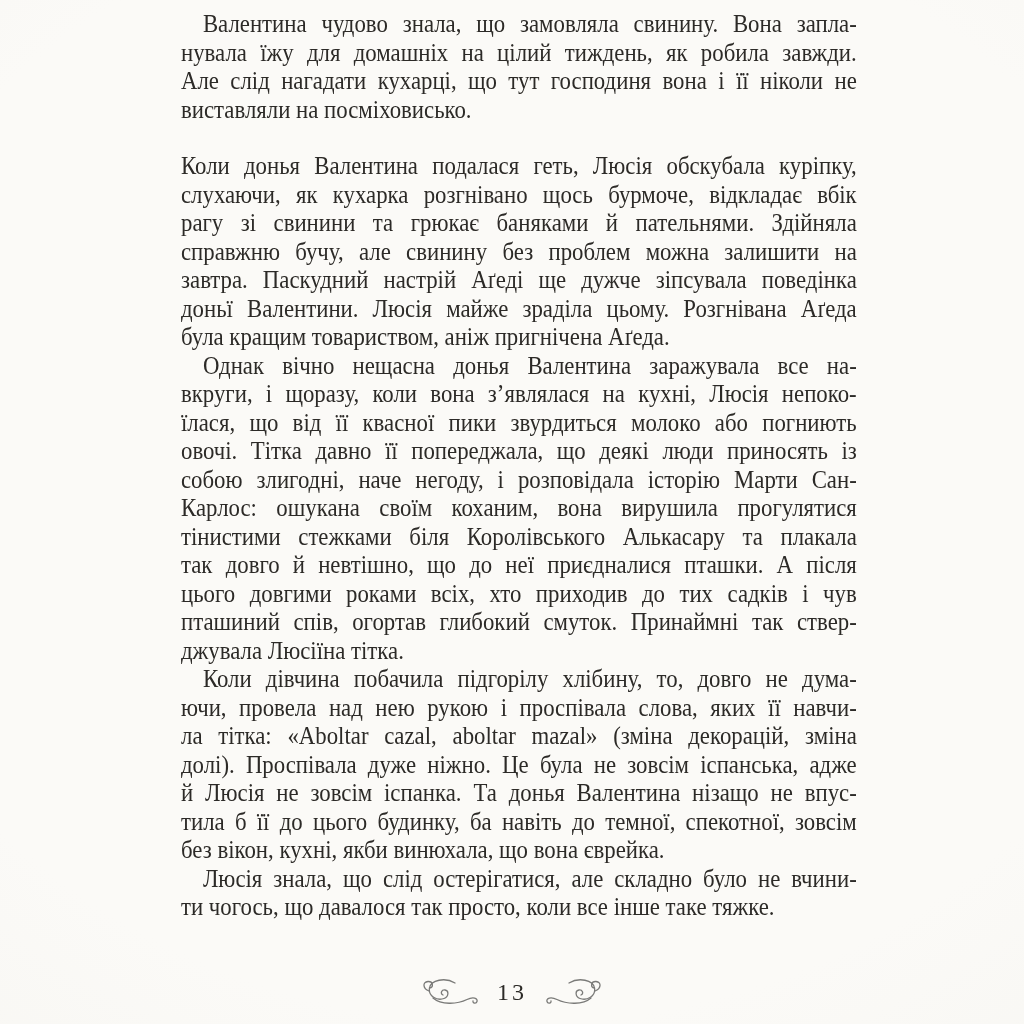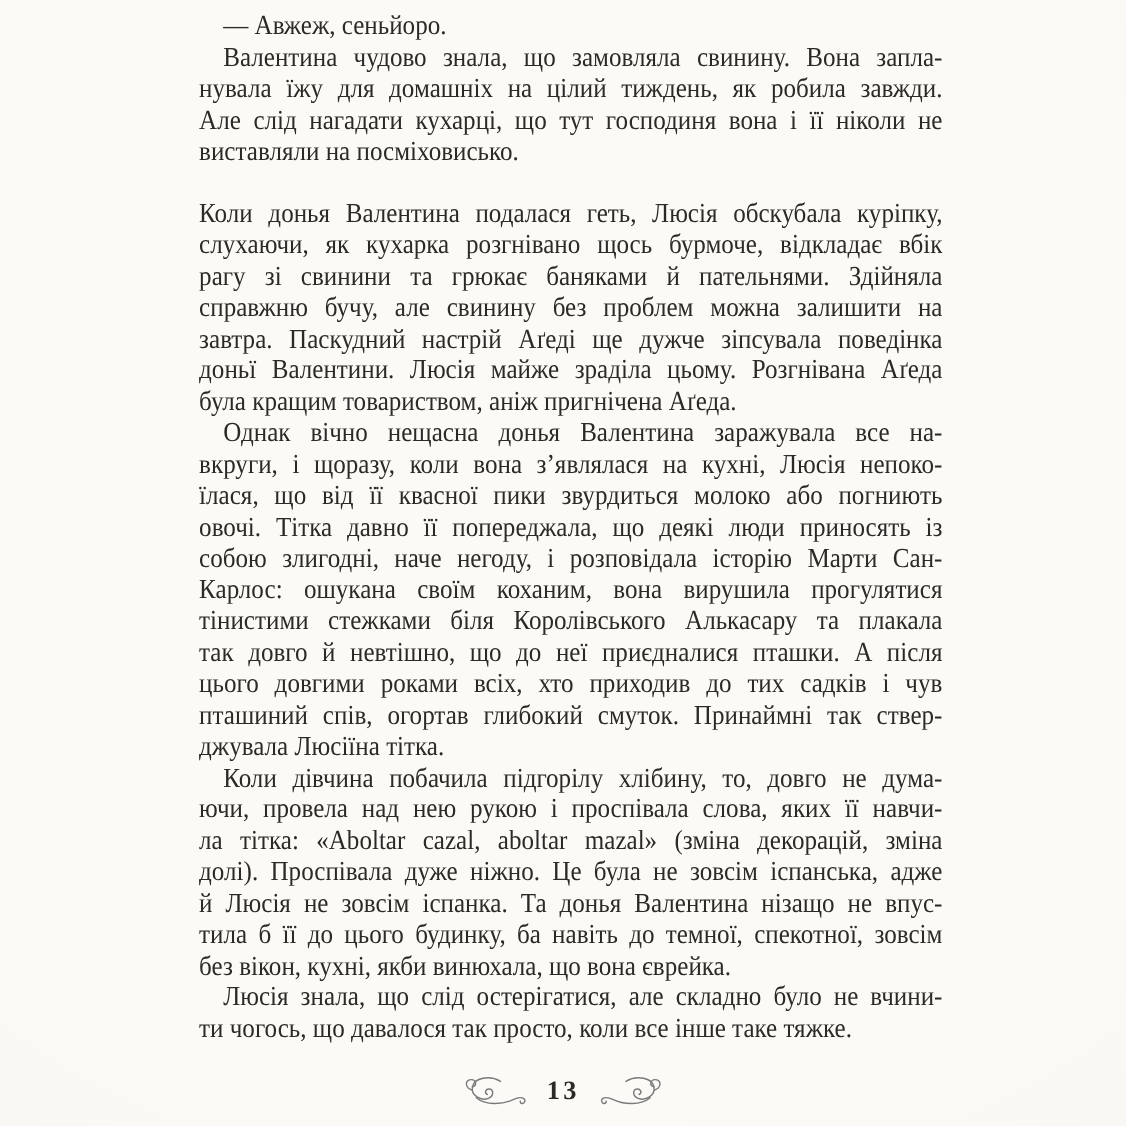--- a/index.html
+++ b/index.html
@@ -41,39 +41,35 @@
   .line.indent { padding-left: 24px; }
   .footer {
     position: absolute;
     top: 978px;
     left: 0;
     width: 1024px;
     display: flex;
     justify-content: center;
     align-items: center;
     gap: 16px;
-    font-weight: bold;
   }
   .page-num {
     font-size: 24px;
     color: #2c2a27;
     letter-spacing: 3px;
     line-height: 28px;
   }
   .orn { display: block; }
   .orn svg { display: block; }
   .orn.flip { transform: scaleX(-1); }
 </style>
 </head>
 <body>
 
 <div class="text-block">
-    <div class="para">
-      <div class="line plain indent">— Авжеж, сеньйоро.</div>
-    </div>
     <div class="para">
       <div class="line indent">
         <span>Валентина</span>
         <span>чудово</span>
         <span>знала,</span>
         <span>що</span>
         <span>замовляла</span>
         <span>свинину.</span>
         <span>Вона</span>
         <span>запла-</span>

